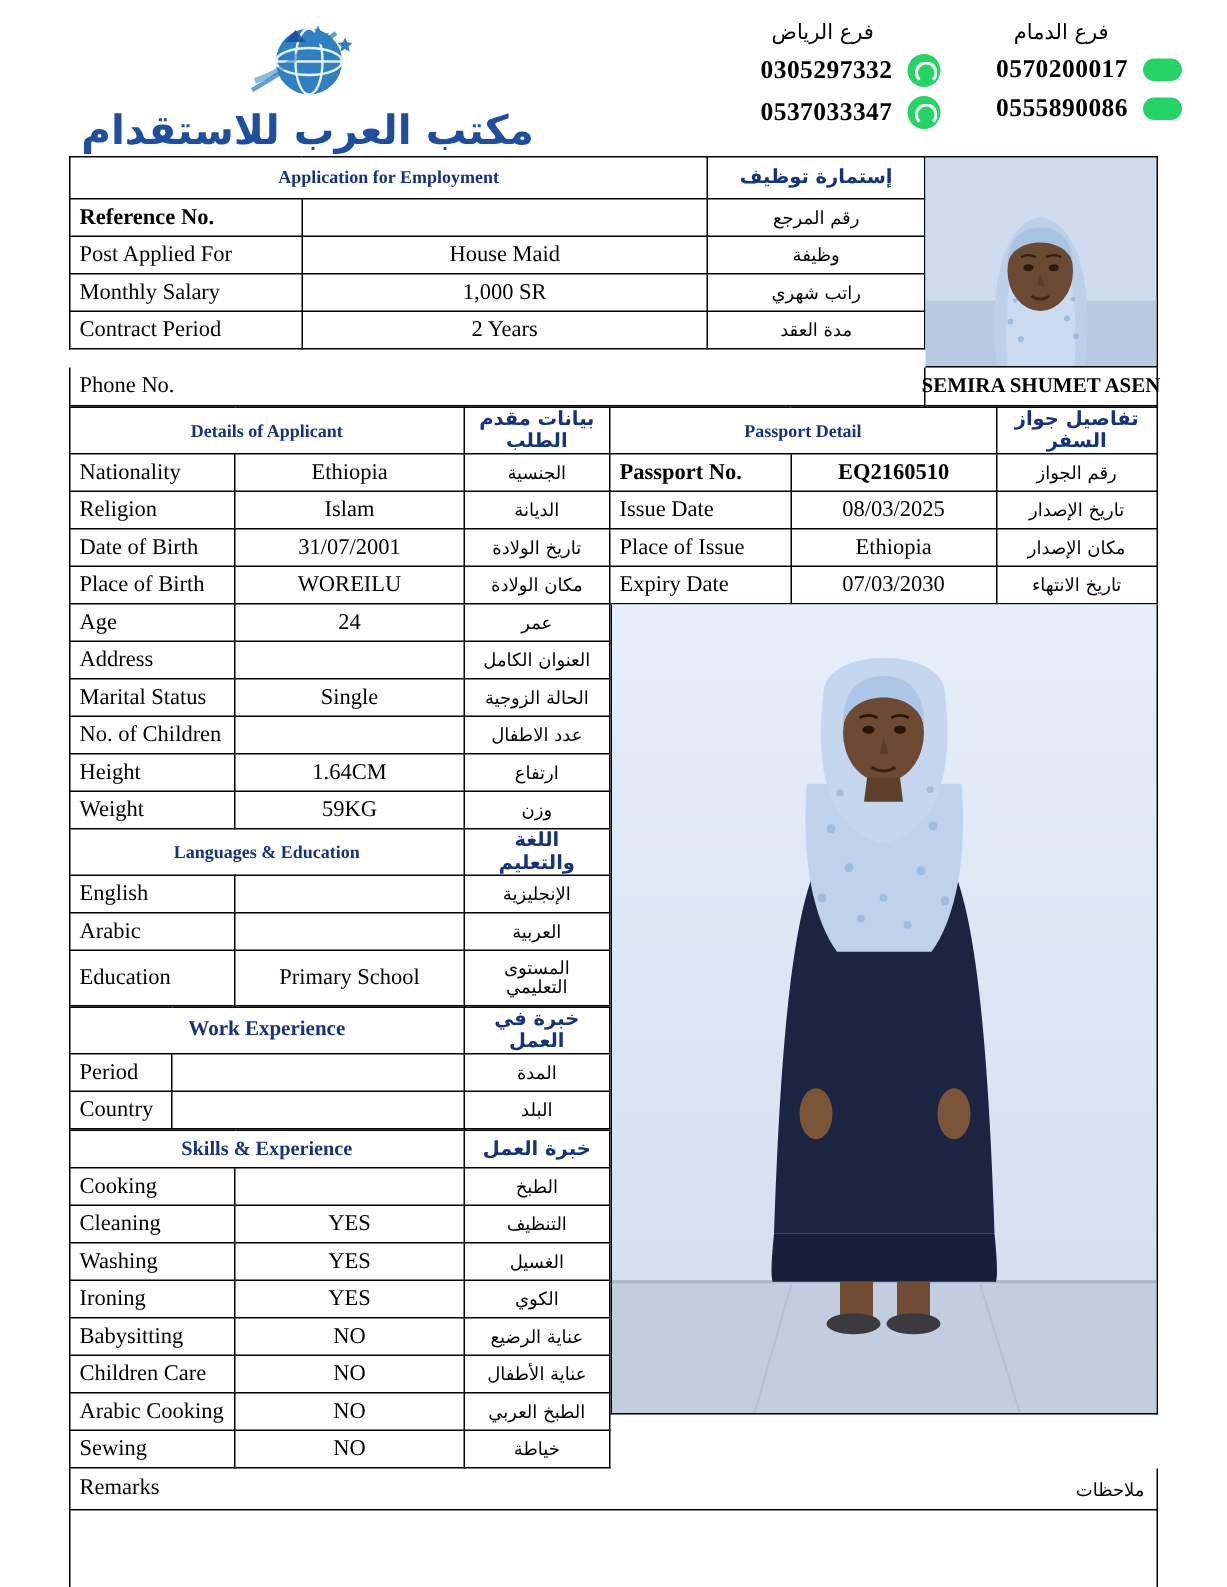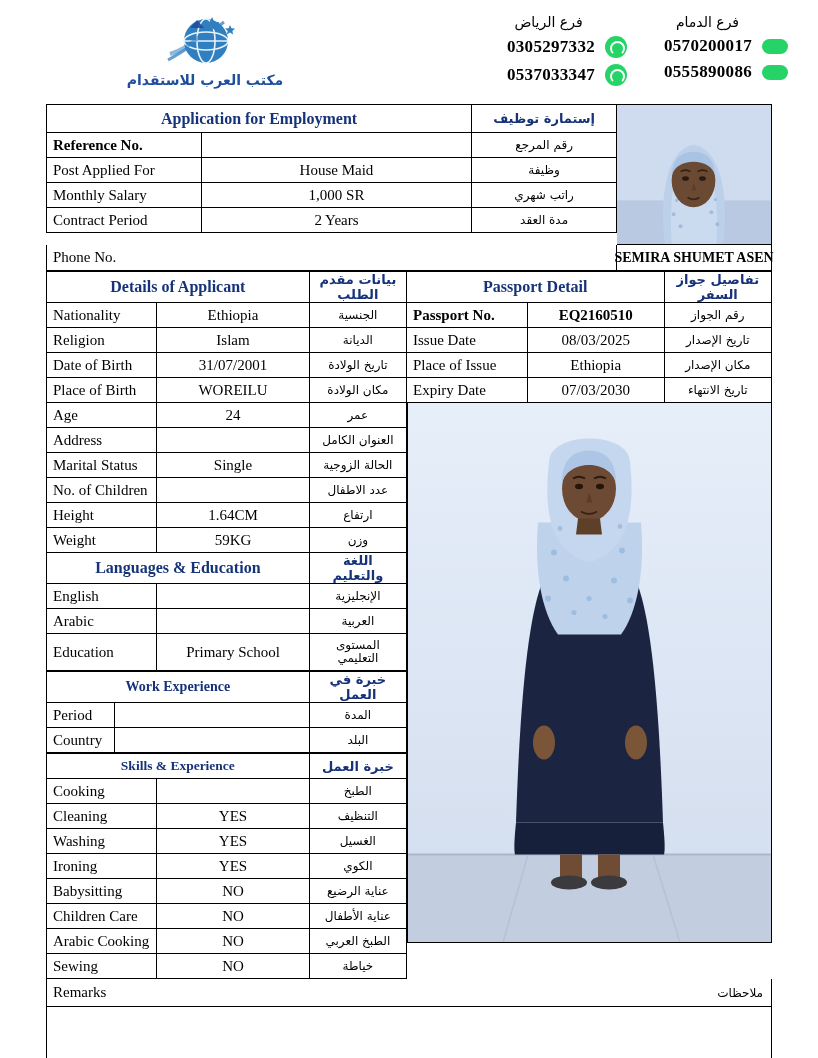--- a/index.html
+++ b/index.html
@@ -33,21 +33,21 @@
     flex-direction: column;
     align-items: center;
     justify-content: flex-start;
     padding-top: 2px;
   }
   .globe-wrap { position: relative; width: 110px; height: 62px; }
   .globe-svg { position: absolute; left: 0; top: 0; }
   .logo-text {
     font-family: "DejaVu Sans", sans-serif;
     color: #1f4e9c;
-    font-size: 14px;
+    font-size: 27px;
     font-weight: bold;
     direction: rtl;
     margin-top: 2px;
     letter-spacing: 0px;
   }
   .contacts {
     flex: 1;
     display: flex;
     justify-content: flex-end;
     padding-top: 8px;
@@ -105,21 +105,21 @@
   .form-area {
     position: relative;
     margin: 0 46px 0 46px;
     width: 726px;
   }
   table { border-collapse: collapse; }
   td { border: 1px solid #000; padding: 0 6px; height: 25px; font-size: 14.5px; }
   .lbl-en { font-size: 15px; }
   .lbl-ar { font-family: "DejaVu Sans", sans-serif; font-size: 12px; direction: rtl; text-align: center; }
   .val { text-align: center; font-size: 15px; }
-  .sec-en { font-weight: bold; color: #16337a; font-size: 16px; text-align: center; }
+  .sec-en { font-weight: bold; color: #16337a; font-size: 12px; text-align: center; }
   .sec-ar { font-weight: bold; color: #16337a; font-family: "DejaVu Sans", sans-serif; font-size: 13px; direction: rtl; text-align: center; }
 
   
   .top-wrap { display: flex; }
   .top-left { width: 571px; }
   .top-left table { width: 100%; }
   .photo-head {
     width: 155px;
     border: 1px solid #000;
     border-left: none;

